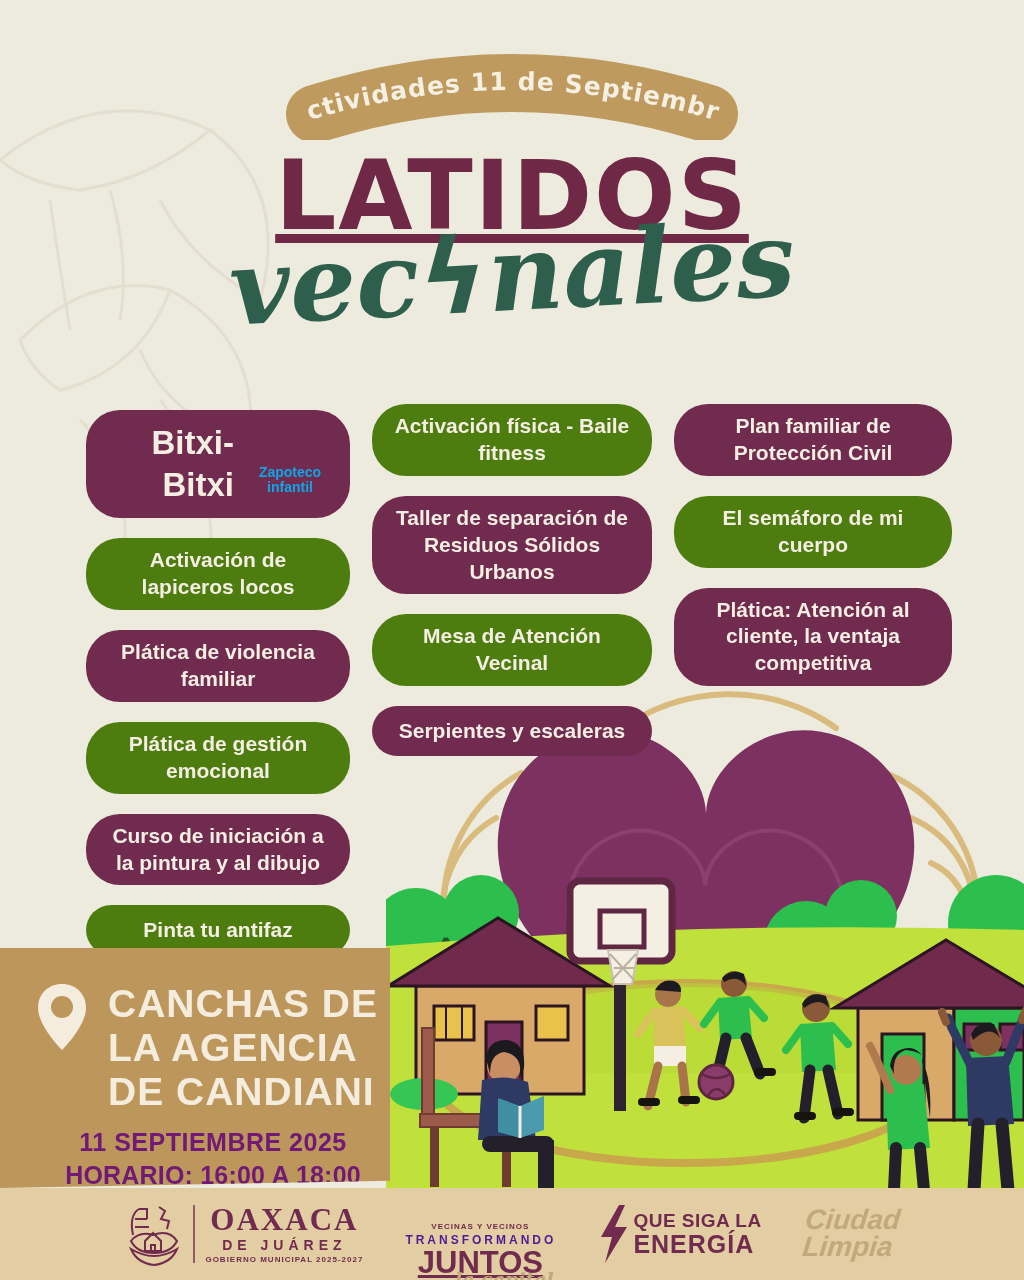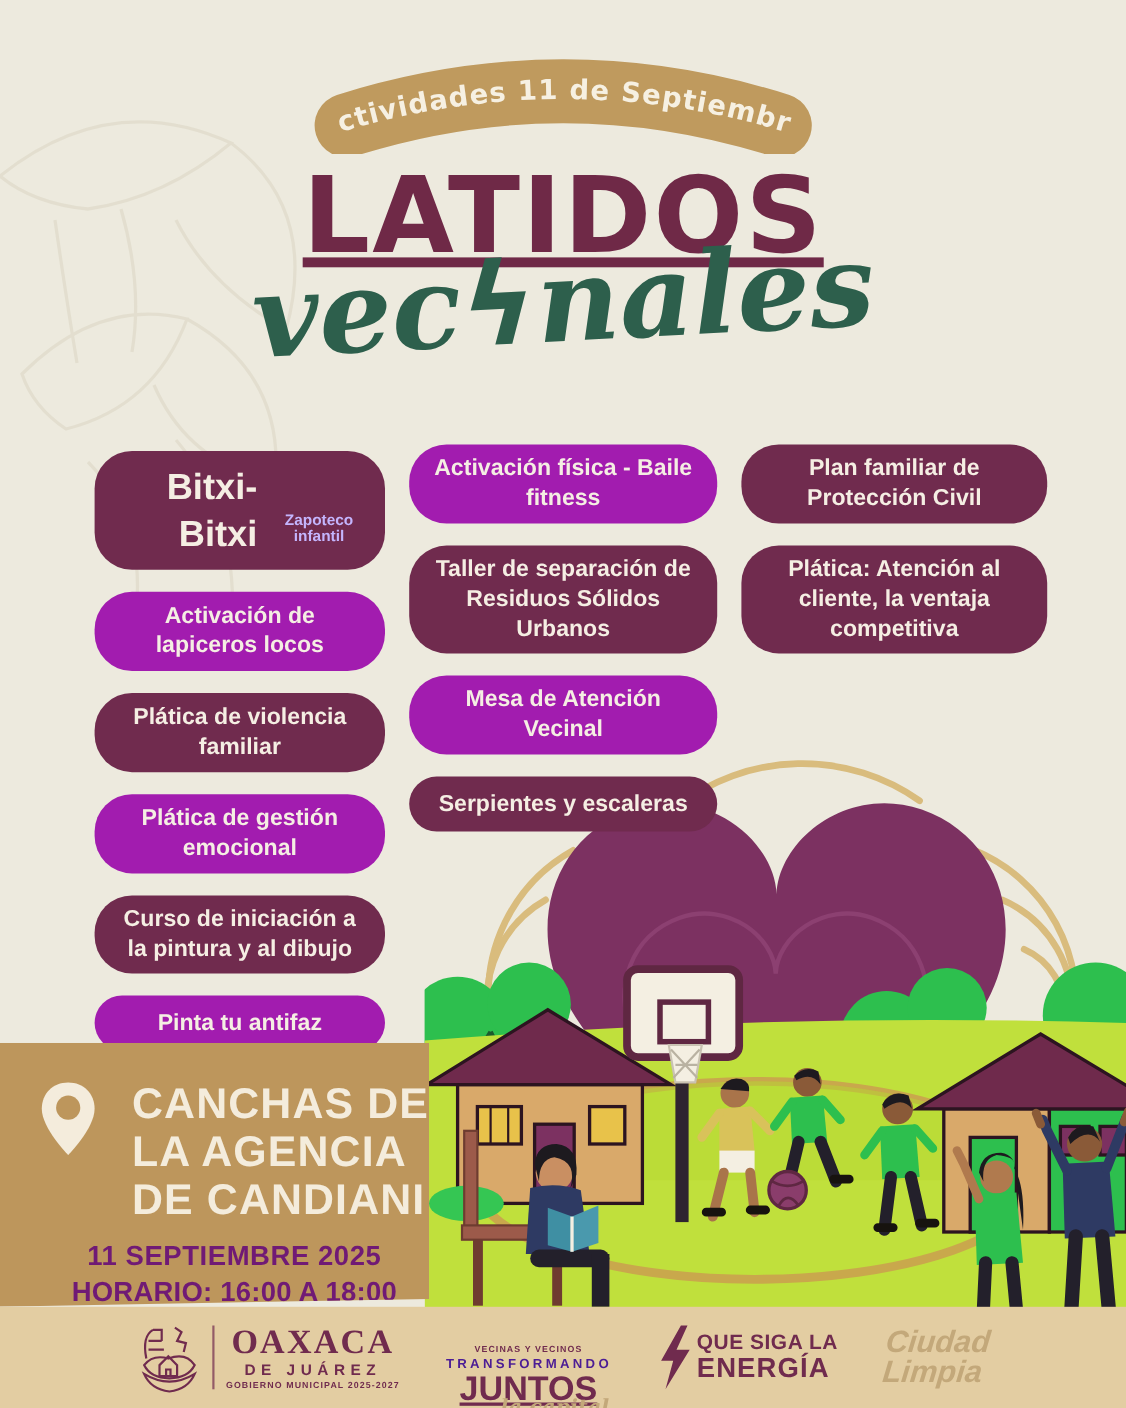--- a/index.html
+++ b/index.html
@@ -39,32 +39,32 @@
   .pill {
     border-radius:34px;
     padding:9px 16px;
     min-height:50px;
     display:flex; align-items:center; justify-content:center;
     text-align:center;
     color:#f5eee3;
     font-weight:bold; font-size:21px; line-height:1.28;
   }
   .pill.maroon { background:#702b4e; }
-  .pill.green  { background:#a21caf; }
+  .pill.green  { background:#4d7c0f; }
   .pill-bitxi { gap:10px; padding:12px 14px; }
   .pill-bitxi .main { font-size:33px;text-align:right; }
-  .pill-bitxi .sub  { font-size:14px; line-height:1.1; color:#c4b5fd; max-width:92px;margin-top:32px; }
+  .pill-bitxi .sub  { font-size:14px; line-height:1.1; color:#0ea5e9; max-width:92px;margin-top:32px; }
   
   .location-panel {
     position:absolute; left:0; top:948px; width:390px; height:240px;
     background:#bd965c; z-index:6;
     clip-path:polygon(0 0, 100% 0, 100% 97%, 0 100%);
     padding:34px 0 0 36px;
   }
-  .loc-row { display:flex; gap:20px;justify-content:space-between; }
+  .loc-row { display:flex; gap:20px; }
   .loc-title { font-size:39px; font-weight:800; letter-spacing:1px; color:#f4ecdc; line-height:1.13; }
   .loc-sub { margin-top:14px; width:354px; text-align:center; color:#701a75; font-weight:800; }
   .loc-date { font-size:25px; letter-spacing:.5px; }
   .loc-hours { font-size:25px; letter-spacing:.2px; margin-top:4px; }
   
   .scene { position:absolute; left:386px; top:678px; z-index:1; }
   
   .footer {
     position:absolute; left:0; top:1188px; width:1024px; height:92px;
     background:#e3cda2; z-index:7;
@@ -254,20 +254,21 @@
 
 <div class="pill-col col2">
   <div class="pill green">Activación física - Baile fitness</div>
   <div class="pill maroon">Taller de separación de Residuos Sólidos Urbanos</div>
   <div class="pill green">Mesa de Atención Vecinal</div>
   <div class="pill maroon">Serpientes y escaleras</div>
 </div>
 
 <div class="pill-col col3">
   <div class="pill maroon">Plan familiar de Protección Civil</div>
+  <div class="pill green">El semáforo de mi cuerpo</div>
   <div class="pill maroon">Plática: Atención al cliente, la ventaja competitiva</div>
 </div>
 
 <div class="location-panel">
   <div class="loc-row">
     <svg width="52" height="70" viewBox="0 0 52 70">
       <path d="M26 2 C12 2 2 12 2 26 C2 44 26 68 26 68 C26 68 50 44 50 26 C50 12 40 2 26 2 Z" fill="#f4ecdc"></path>
       <circle cx="26" cy="25" r="11" fill="#bd965c"></circle>
     </svg>
     <div class="loc-title">

